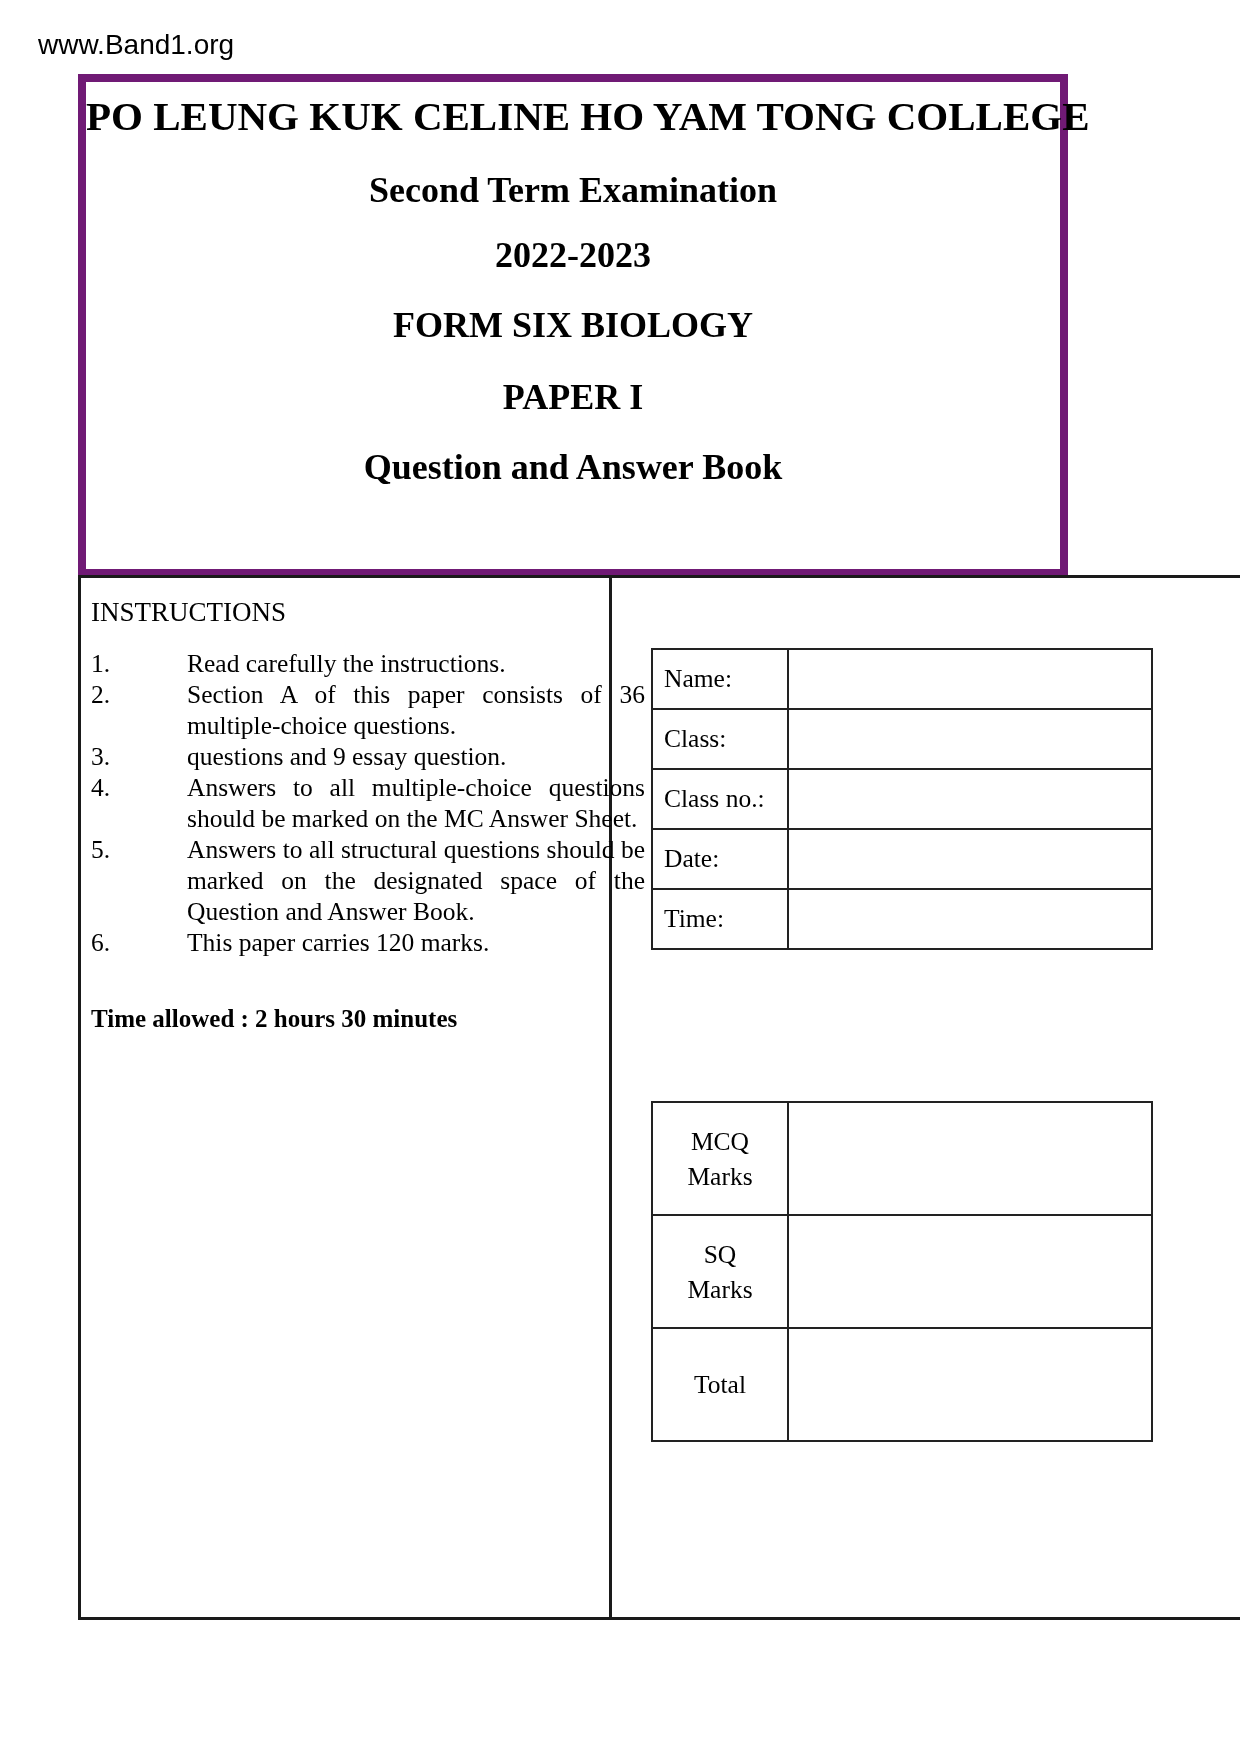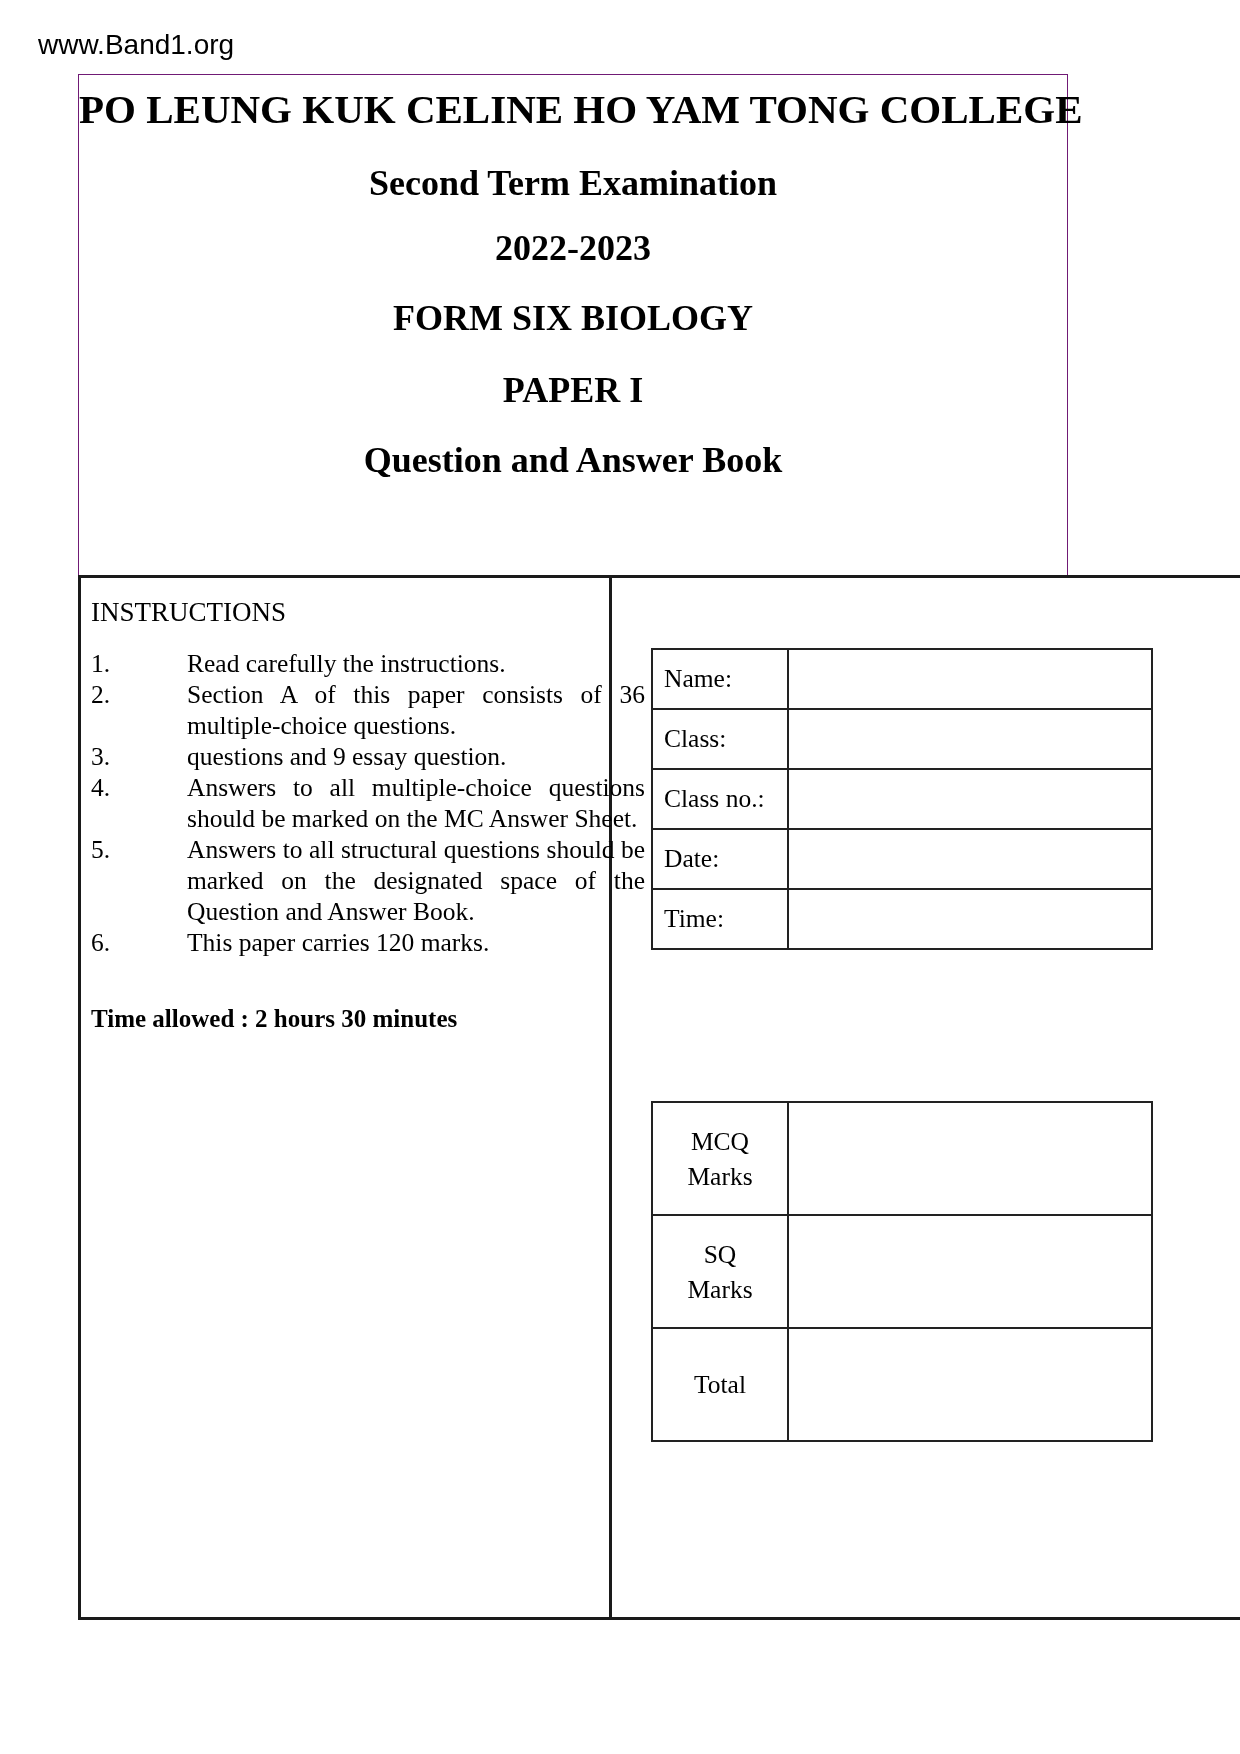--- a/index.html
+++ b/index.html
@@ -16,21 +16,21 @@
   
   .watermark{
     left:38px;top:28px;
     font-family:"Liberation Sans","DejaVu Sans",sans-serif;
     font-size:28px;line-height:34px;color:#000000;
   }
 
   
   .title-box{
     left:78px;top:74px;width:990px;height:503px;
-    border:1px solid #701a75;box-sizing:border-box;
+    border:8px solid #701a75;box-sizing:border-box;
   }
   .title-line{
     position:absolute;left:0;width:100%;
     text-align:center;font-weight:bold;white-space:nowrap;
   }
   .t-school {top:9px;  font-size:41px;line-height:50px;}
   .t-exam   {top:86px; font-size:36px;line-height:44px;}
   .t-year   {top:151px;font-size:36px;line-height:44px;}
   .t-subject{top:221px;font-size:36px;line-height:44px;}
   .t-paper  {top:293px;font-size:36px;line-height:44px;}

